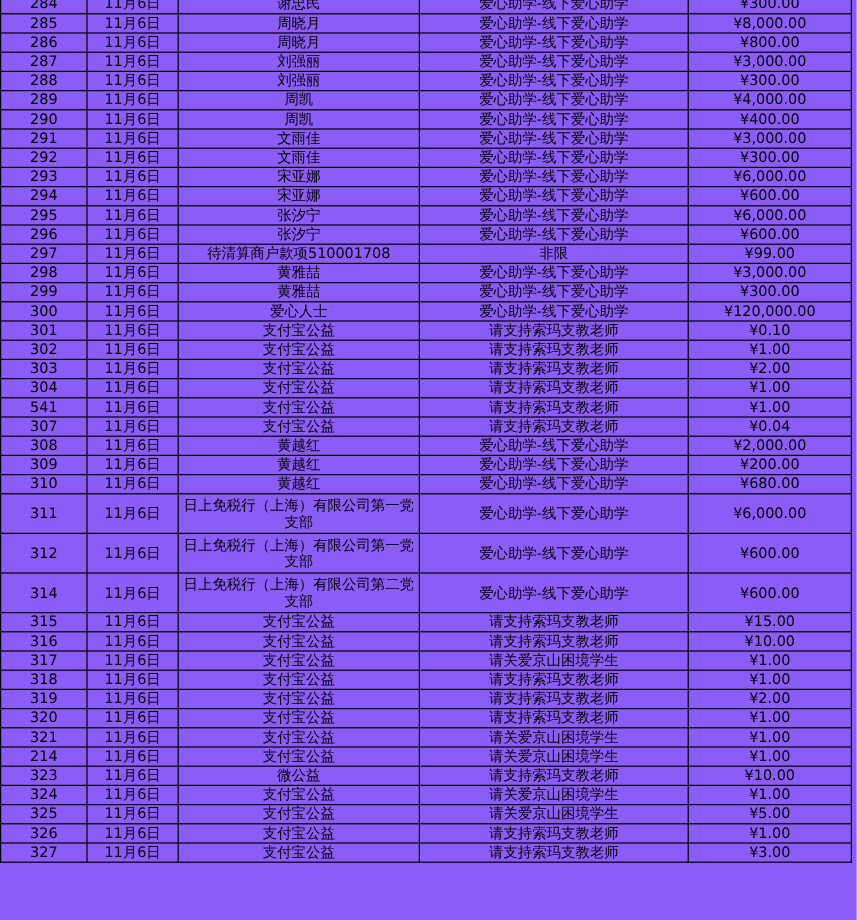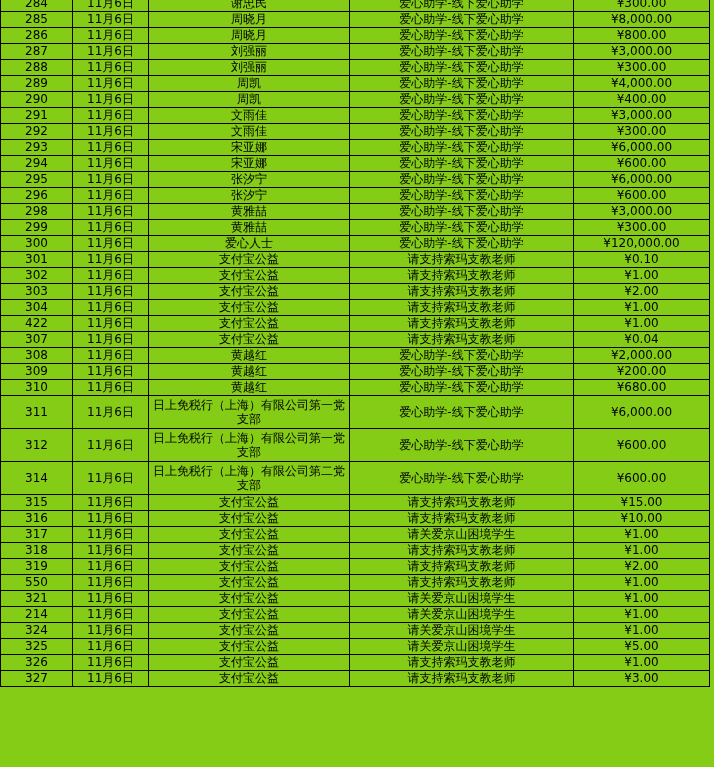--- a/index.html
+++ b/index.html
@@ -2,21 +2,21 @@
 <html><head>
 <meta charset="utf-8">
 <style>
   * { margin: 0; padding: 0; box-sizing: border-box; }
   html, body { background: #ffffff; }
   .screen {
     position: relative;
     width: 714px;
     height: 767px;
     overflow: hidden;
-    background: #84cc16;
+    background: #8b5cf6;
     font-family: "DejaVu Sans", sans-serif;
   }
   table.tbl {
     border-collapse: collapse;
     table-layout: fixed;
     width: 709px;
     margin-top: -5px; 
   }
   table.tbl td {
     border: 1px solid #000000;
@@ -147,20 +147,27 @@
   </tr>
 
   <tr class="row">
     <td class="c-no">296</td>
     <td class="c-date">11月6日</td>
     <td class="c-donor">张汐宁</td>
     <td class="c-project">爱心助学-线下爱心助学</td>
     <td class="c-amount">¥600.00</td>
   </tr>
 
+  <tr class="row">
+    <td class="c-no">297</td>
+    <td class="c-date">11月6日</td>
+    <td class="c-donor">待清算商户款项510001708</td>
+    <td class="c-project">非限</td>
+    <td class="c-amount">¥99.00</td>
+  </tr>
 
   <tr class="row">
     <td class="c-no">298</td>
     <td class="c-date">11月6日</td>
     <td class="c-donor">黄雅喆</td>
     <td class="c-project">爱心助学-线下爱心助学</td>
     <td class="c-amount">¥3,000.00</td>
   </tr>
 
   <tr class="row">
@@ -205,21 +212,21 @@
 
   <tr class="row">
     <td class="c-no">304</td>
     <td class="c-date">11月6日</td>
     <td class="c-donor">支付宝公益</td>
     <td class="c-project">请支持索玛支教老师</td>
     <td class="c-amount">¥1.00</td>
   </tr>
 
   <tr class="row">
-    <td class="c-no">422</td>
+    <td class="c-no">541</td>
     <td class="c-date">11月6日</td>
     <td class="c-donor">支付宝公益</td>
     <td class="c-project">请支持索玛支教老师</td>
     <td class="c-amount">¥1.00</td>
   </tr>
 
 
   <tr class="row">
     <td class="c-no">307</td>
     <td class="c-date">11月6日</td>
@@ -311,21 +318,21 @@
 
   <tr class="row">
     <td class="c-no">319</td>
     <td class="c-date">11月6日</td>
     <td class="c-donor">支付宝公益</td>
     <td class="c-project">请支持索玛支教老师</td>
     <td class="c-amount">¥2.00</td>
   </tr>
 
   <tr class="row">
-    <td class="c-no">550</td>
+    <td class="c-no">320</td>
     <td class="c-date">11月6日</td>
     <td class="c-donor">支付宝公益</td>
     <td class="c-project">请支持索玛支教老师</td>
     <td class="c-amount">¥1.00</td>
   </tr>
 
   <tr class="row">
     <td class="c-no">321</td>
     <td class="c-date">11月6日</td>
     <td class="c-donor">支付宝公益</td>
@@ -334,20 +341,27 @@
   </tr>
 
   <tr class="row">
     <td class="c-no">214</td>
     <td class="c-date">11月6日</td>
     <td class="c-donor">支付宝公益</td>
     <td class="c-project">请关爱京山困境学生</td>
     <td class="c-amount">¥1.00</td>
   </tr>
 
+  <tr class="row">
+    <td class="c-no">323</td>
+    <td class="c-date">11月6日</td>
+    <td class="c-donor">微公益</td>
+    <td class="c-project">请支持索玛支教老师</td>
+    <td class="c-amount">¥10.00</td>
+  </tr>
 
   <tr class="row">
     <td class="c-no">324</td>
     <td class="c-date">11月6日</td>
     <td class="c-donor">支付宝公益</td>
     <td class="c-project">请关爱京山困境学生</td>
     <td class="c-amount">¥1.00</td>
   </tr>
 
   <tr class="row">

